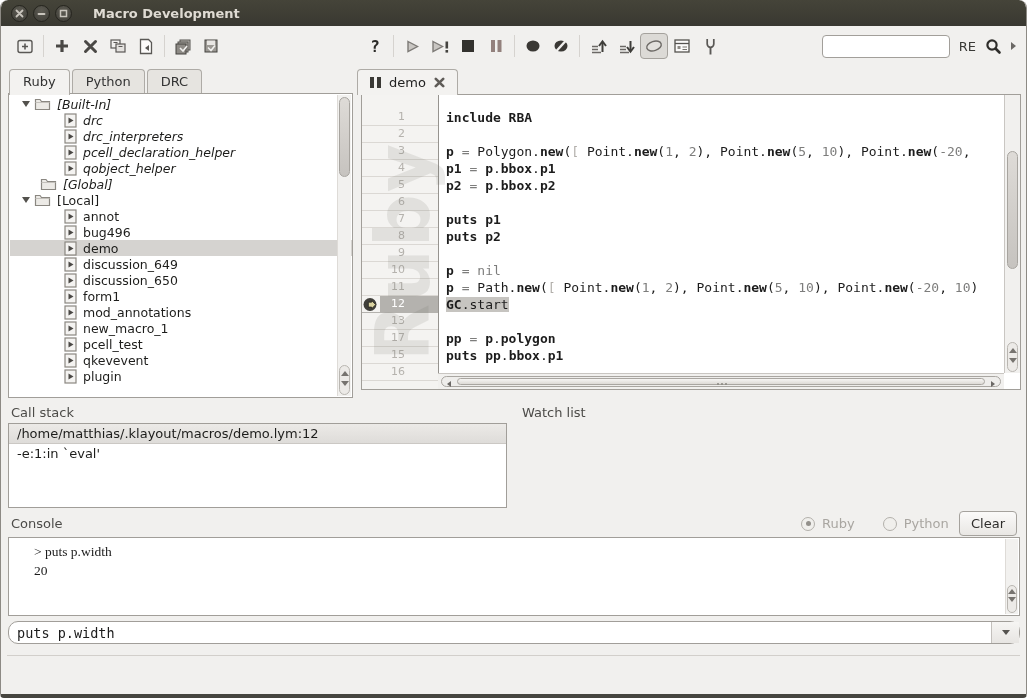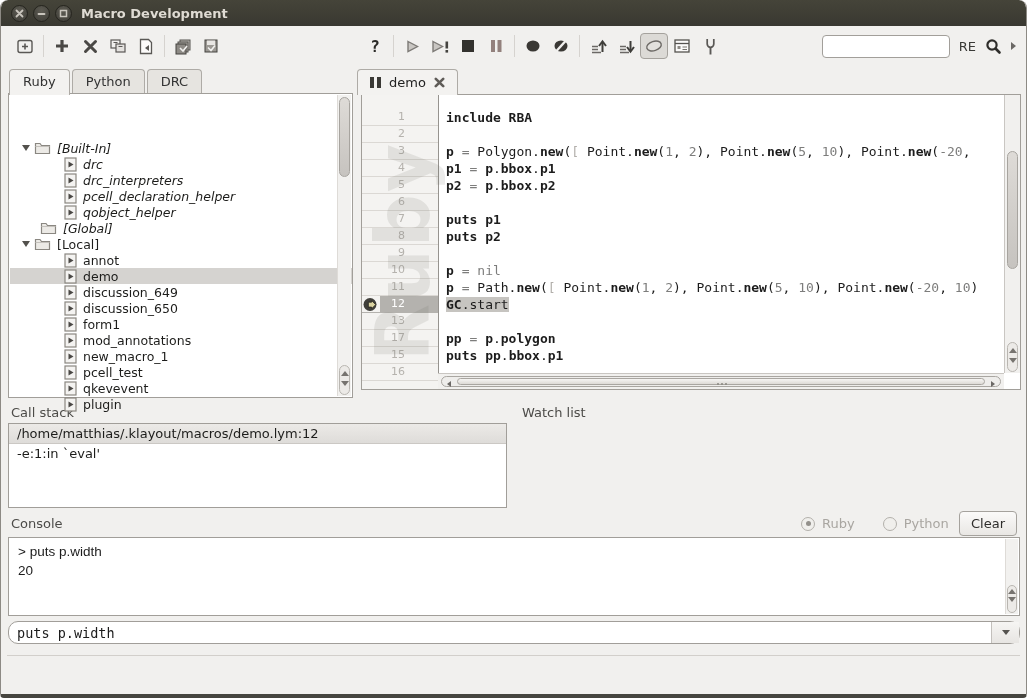--- a/index.html
+++ b/index.html
@@ -7,41 +7,41 @@
   .window { position:relative; width:1027px; height:698px; background:#f1f0ee;
             border-left:1px solid #8d8a84; border-right:1px solid #8d8a84; border-bottom:4px solid #46453f;
             border-radius:8px 8px 4px 4px; overflow:hidden; }
 
   
   .titlebar { height:26px; background:linear-gradient(#454439,#393831); border-radius:7px 7px 0 0;
               display:flex; align-items:center; padding-left:10px; }
   .winbtn { width:17px; height:17px; border-radius:50%; margin-right:5px; flex:none;
             background:radial-gradient(circle at 50% 32%, #5d5b53, #3e3d37);
             border:1px solid #26251f; display:flex; align-items:center; justify-content:center; }
-  .wtitle { margin-left:4px; color:#dfdbd3; font-weight:bold; font-size:13px; }
+  .wtitle { margin-left:16px; color:#dfdbd3; font-weight:bold; font-size:13px; }
 
   
   .toolbar { position:absolute; top:26px; left:0; right:0; height:40px; display:flex; align-items:center; padding:0 10px; }
   .tbtn { width:28px; height:26px; display:flex; align-items:center; justify-content:center; flex:none; }
   .tbtn.pressed { background:#dcdad6; border:1px solid #a5a29d; border-radius:4px; }
   .tb-sep { width:1px; height:22px; background:#d6d3cf; margin:0 4px; flex:none; }
   .tb-spacer1 { width:136px; flex:none; }
   .help { font-weight:bold; font-size:16px; color:#2b2a27; font-family:"DejaVu Sans Mono",monospace; }
   .search-wrap { margin-left:auto; display:flex; align-items:center; gap:9px; }
   .search-input { width:128px; height:23px; border:1px solid #a29f9a; border-radius:4px; background:#fff; padding:0 6px; font-size:13px; outline:none; }
   .re { font-size:13px; color:#3a3a37; }
   .sarrow { width:0; height:0; border-left:5px solid #6b6865; border-top:4px solid transparent; border-bottom:4px solid transparent; }
 
   
   .tabs { position:absolute; left:8px; top:69px; display:flex; }
   .tab { padding:4px 13px 5px; font-size:13px; color:#333; background:#e6e4e0; border:1px solid #aeaba6;
          border-bottom:none; border-radius:4px 4px 0 0; margin-right:2px; position:relative; }
   .tab.active { background:#f3f2f0; z-index:3; padding-bottom:6px; margin-bottom:-1px; }
   .tree-box { position:absolute; left:7px; top:93px; width:345px; height:305px; background:#fff; border:1px solid #a19e99; z-index:2; }
-  .tree { position:absolute; left:1px; top:2px; right:0; overflow:hidden;margin-top:44px; }
+  .tree { position:absolute; left:1px; top:2px; right:0; overflow:hidden; }
   .tree-row { height:16px; display:flex; align-items:center; white-space:nowrap; }
   .tree-row.sel { background:#d5d3d0; }
   .expander { width:0; height:0; border-top:6px solid #53514d; border-left:4.5px solid transparent; border-right:4.5px solid transparent; margin-right:4px; flex:none; }
   .ticon { display:flex; align-items:center; margin-right:6px; flex:none; }
   .tlabel { font-size:12.5px; color:#1d1d1b; }
   .tlabel.it { font-style:italic; }
 
   
   .vscroll { position:absolute; top:1px; right:1px; bottom:1px; width:14px; background:#f2f1ef; border-left:1px solid #dedbd7; }
   .vthumb { position:absolute; left:1px; right:1px; border-radius:7px; background:linear-gradient(#dedbd7,#c6c3bf); border:1px solid #a7a49f; }
@@ -95,21 +95,21 @@
 
   
   .radio-group { position:absolute; left:800px; top:516px; display:flex; gap:28px; align-items:center; }
   .radio { display:flex; align-items:center; gap:7px; font-size:13px; color:#a9a6a1; }
   .rdot { width:14px; height:14px; border-radius:50%; background:#f0efec; border:1px solid #b3b0ab; position:relative; }
   .rdot.checked::after { content:""; position:absolute; left:3.5px; top:3.5px; width:5px; height:5px; border-radius:50%; background:#93908b; }
   .btn { display:flex; align-items:center; justify-content:center; border:1px solid #a5a29d; border-radius:4px;
          background:linear-gradient(#fbfaf9,#e9e7e4); font-size:13px; color:#2e2d2b; }
   .clear { position:absolute; right:9px; top:511px; height:25px; padding:0 11px; }
   .out-box { position:absolute; left:7px; top:537px; width:1012px; height:79px; background:#fff; border:1px solid #a19e99; overflow:hidden; }
-  .out-line { font-family:Liberation Sans, sans-serif; font-size:13.5px; line-height:19px; padding-left:9px; color:#1c1c1c; }
+  .out-line { font-family:Liberation Serif, serif; font-size:13.5px; line-height:19px; padding-left:25px; color:#1c1c1c; }
   .out-line:first-child { padding-top:4px; }
   .out-scroll { position:absolute; top:1px; right:1px; bottom:1px; width:13px; background:#f2f1ef; border-left:1px solid #dedbd7; }
   .in-combo { position:absolute; left:7px; top:621px; width:1012px; height:23px; background:#fff; border:1px solid #a19e99; border-radius:10px; display:flex; }
   .in-combo input { flex:1; border:none; outline:none; font-family:"DejaVu Sans Mono","Liberation Mono",monospace; font-size:13.5px; padding:0 8px; color:#1c1c1c; background:transparent; }
   .combo-btn { width:28px; border-left:1px solid #c3c0bc; background:linear-gradient(#f6f5f3,#e7e5e2); display:flex; align-items:center; justify-content:center; }
   .tri-down { width:0; height:0; border-top:5px solid #55534f; border-left:4.5px solid transparent; border-right:4.5px solid transparent; }
   .footer-line { position:absolute; left:6px; right:6px; top:655px; height:1px; background:#d2cfcb; }
   .close-btn { position:absolute; right:11px; top:661px; width:79px; height:27px;margin-top:44px; }
 </style>
 </head>
@@ -342,20 +342,29 @@
         </div>
         <div class="tree-row" style="padding-left: 54px;">
           <div class="ticon">
             <svg width="13" height="15">
               <rect x="1" y="1" width="11" height="13" fill="#f4f3f1" stroke="#8a8781" stroke-width="1.2"></rect>
               <path d="M4.5 4.5 L9.5 7.5 L4.5 10.5 z" fill="#4a4845"></path>
             </svg>
           </div>
           <div class="tlabel">annot</div>
         </div>
+        <div class="tree-row" style="padding-left: 54px;">
+          <div class="ticon">
+            <svg width="13" height="15">
+              <rect x="1" y="1" width="11" height="13" fill="#f4f3f1" stroke="#8a8781" stroke-width="1.2"></rect>
+              <path d="M4.5 4.5 L9.5 7.5 L4.5 10.5 z" fill="#4a4845"></path>
+            </svg>
+          </div>
+          <div class="tlabel">bug496</div>
+        </div>
         <div class="tree-row sel" style="padding-left: 54px;">
           <div class="ticon">
             <svg width="13" height="15">
               <rect x="1" y="1" width="11" height="13" fill="#f4f3f1" stroke="#8a8781" stroke-width="1.2"></rect>
               <path d="M4.5 4.5 L9.5 7.5 L4.5 10.5 z" fill="#4a4845"></path>
             </svg>
           </div>
           <div class="tlabel">demo</div>
         </div>
         <div class="tree-row" style="padding-left: 54px;">

